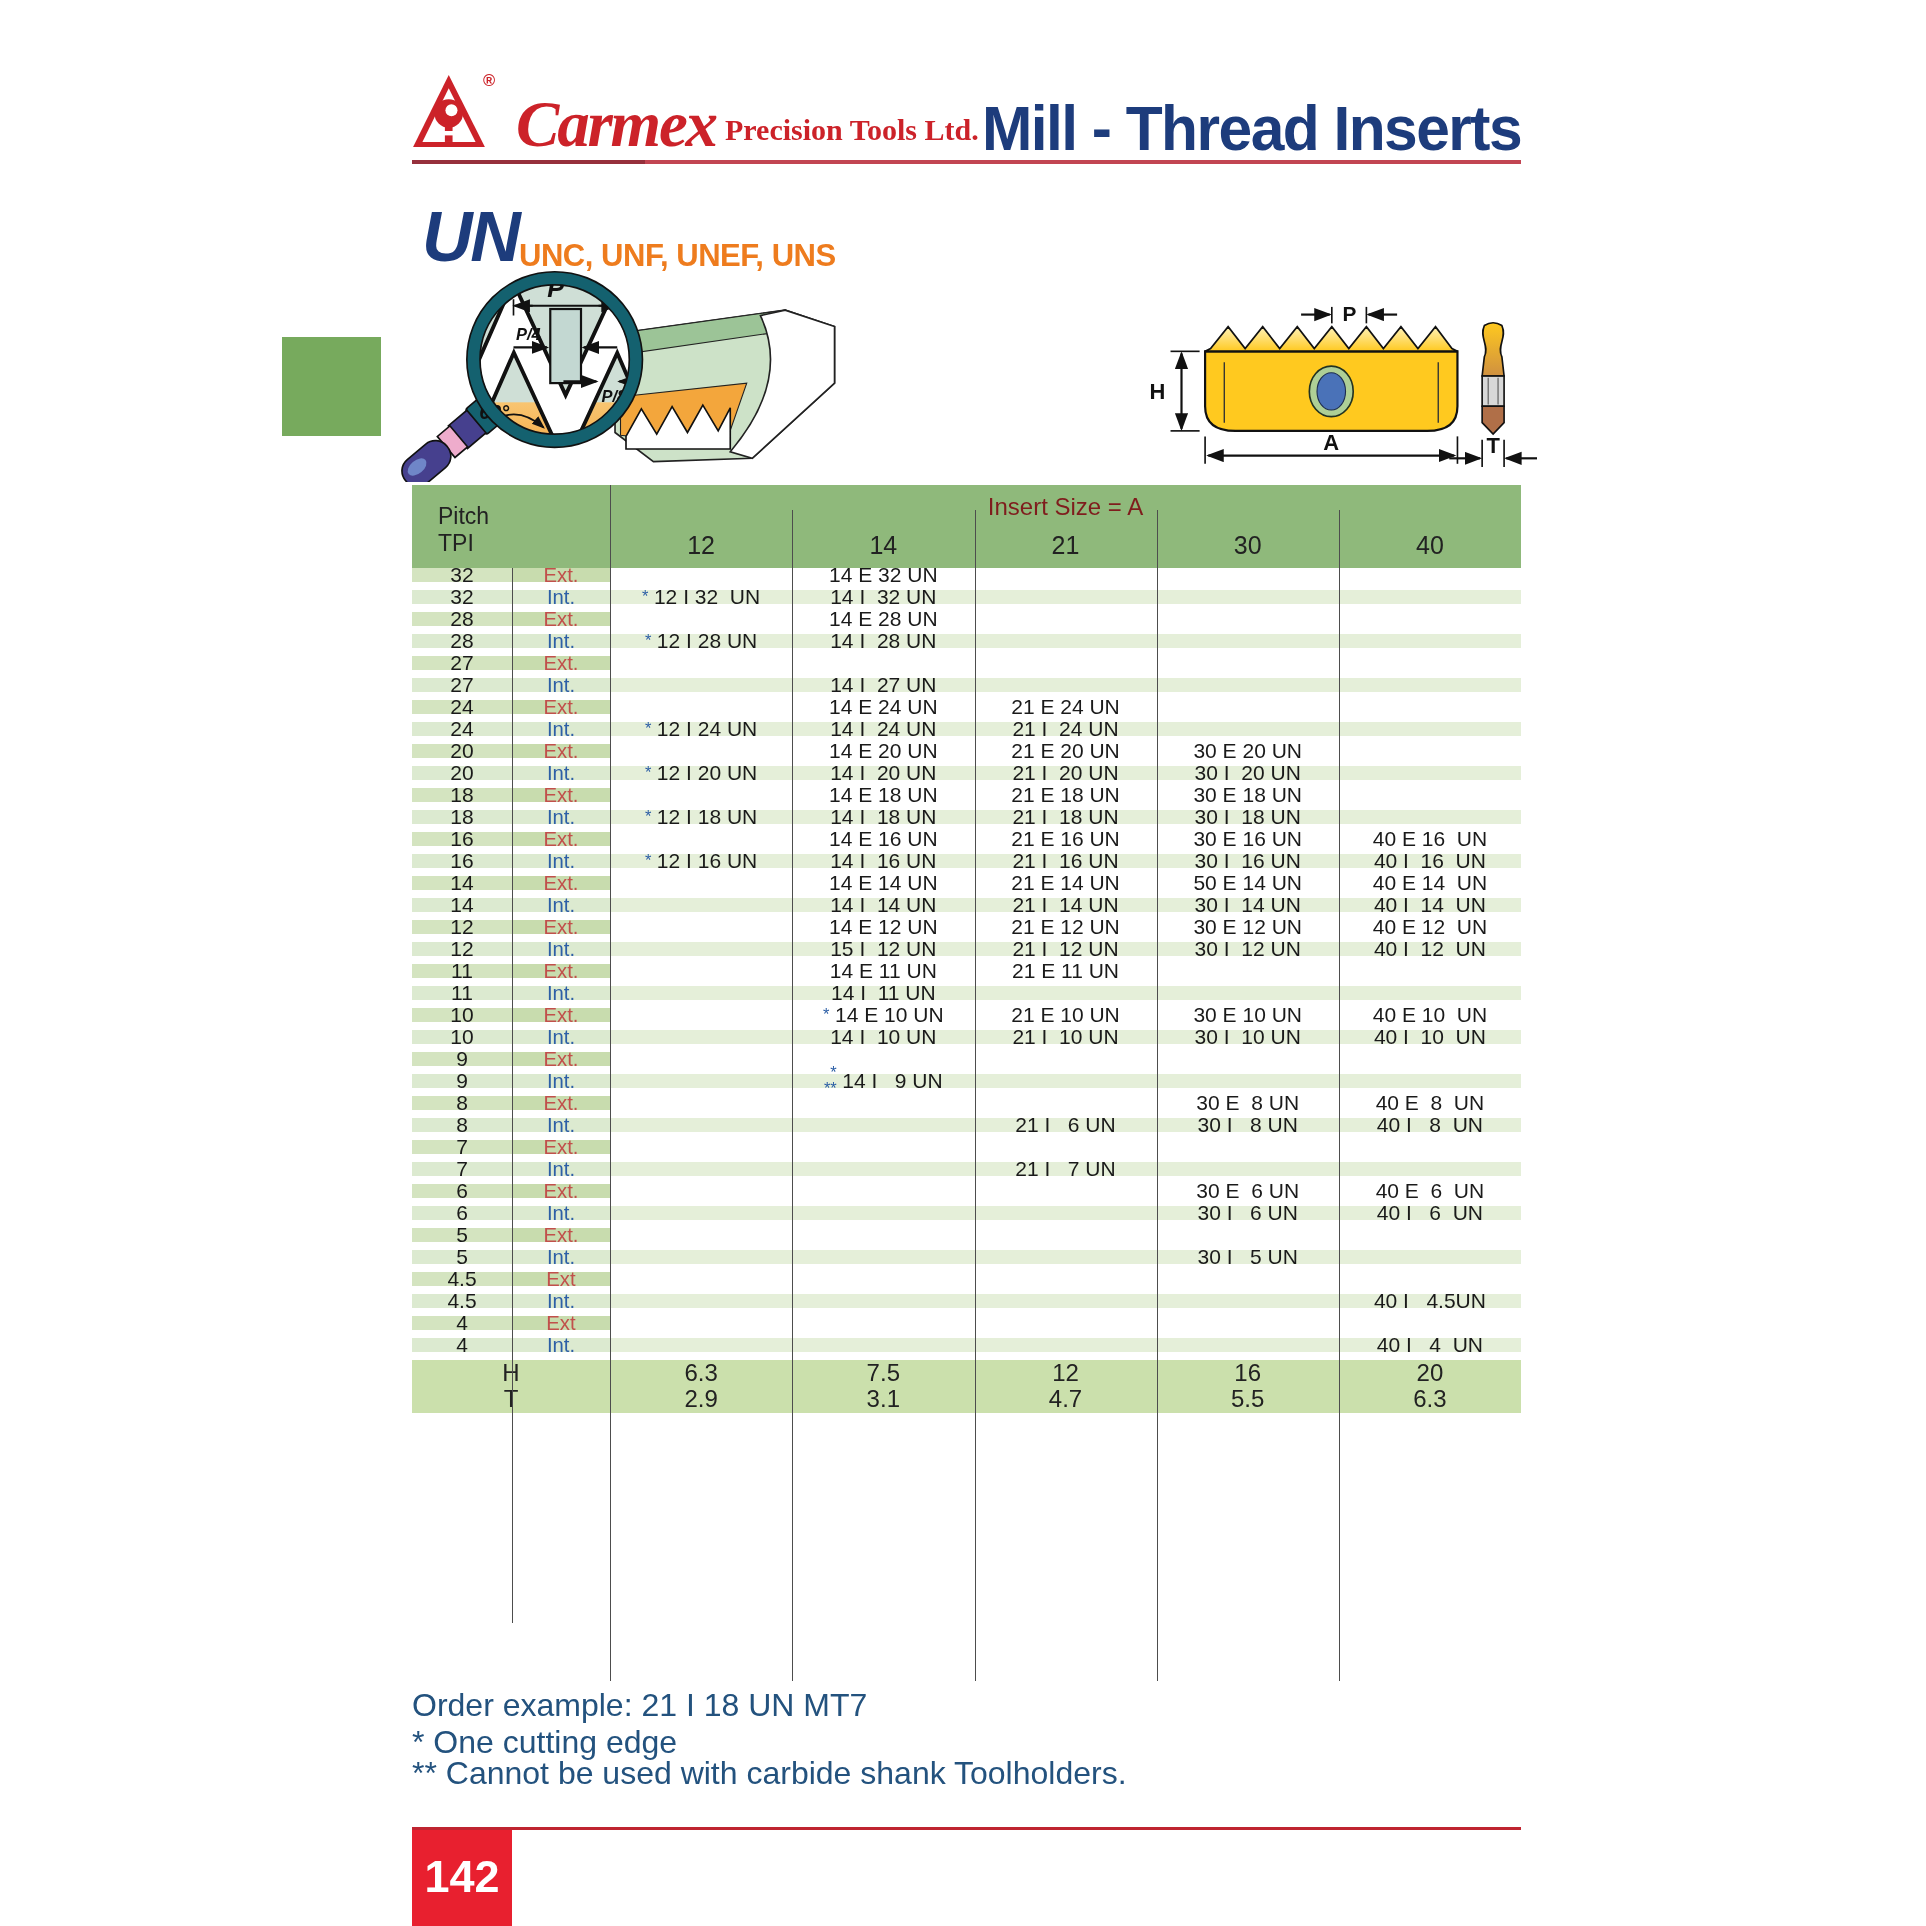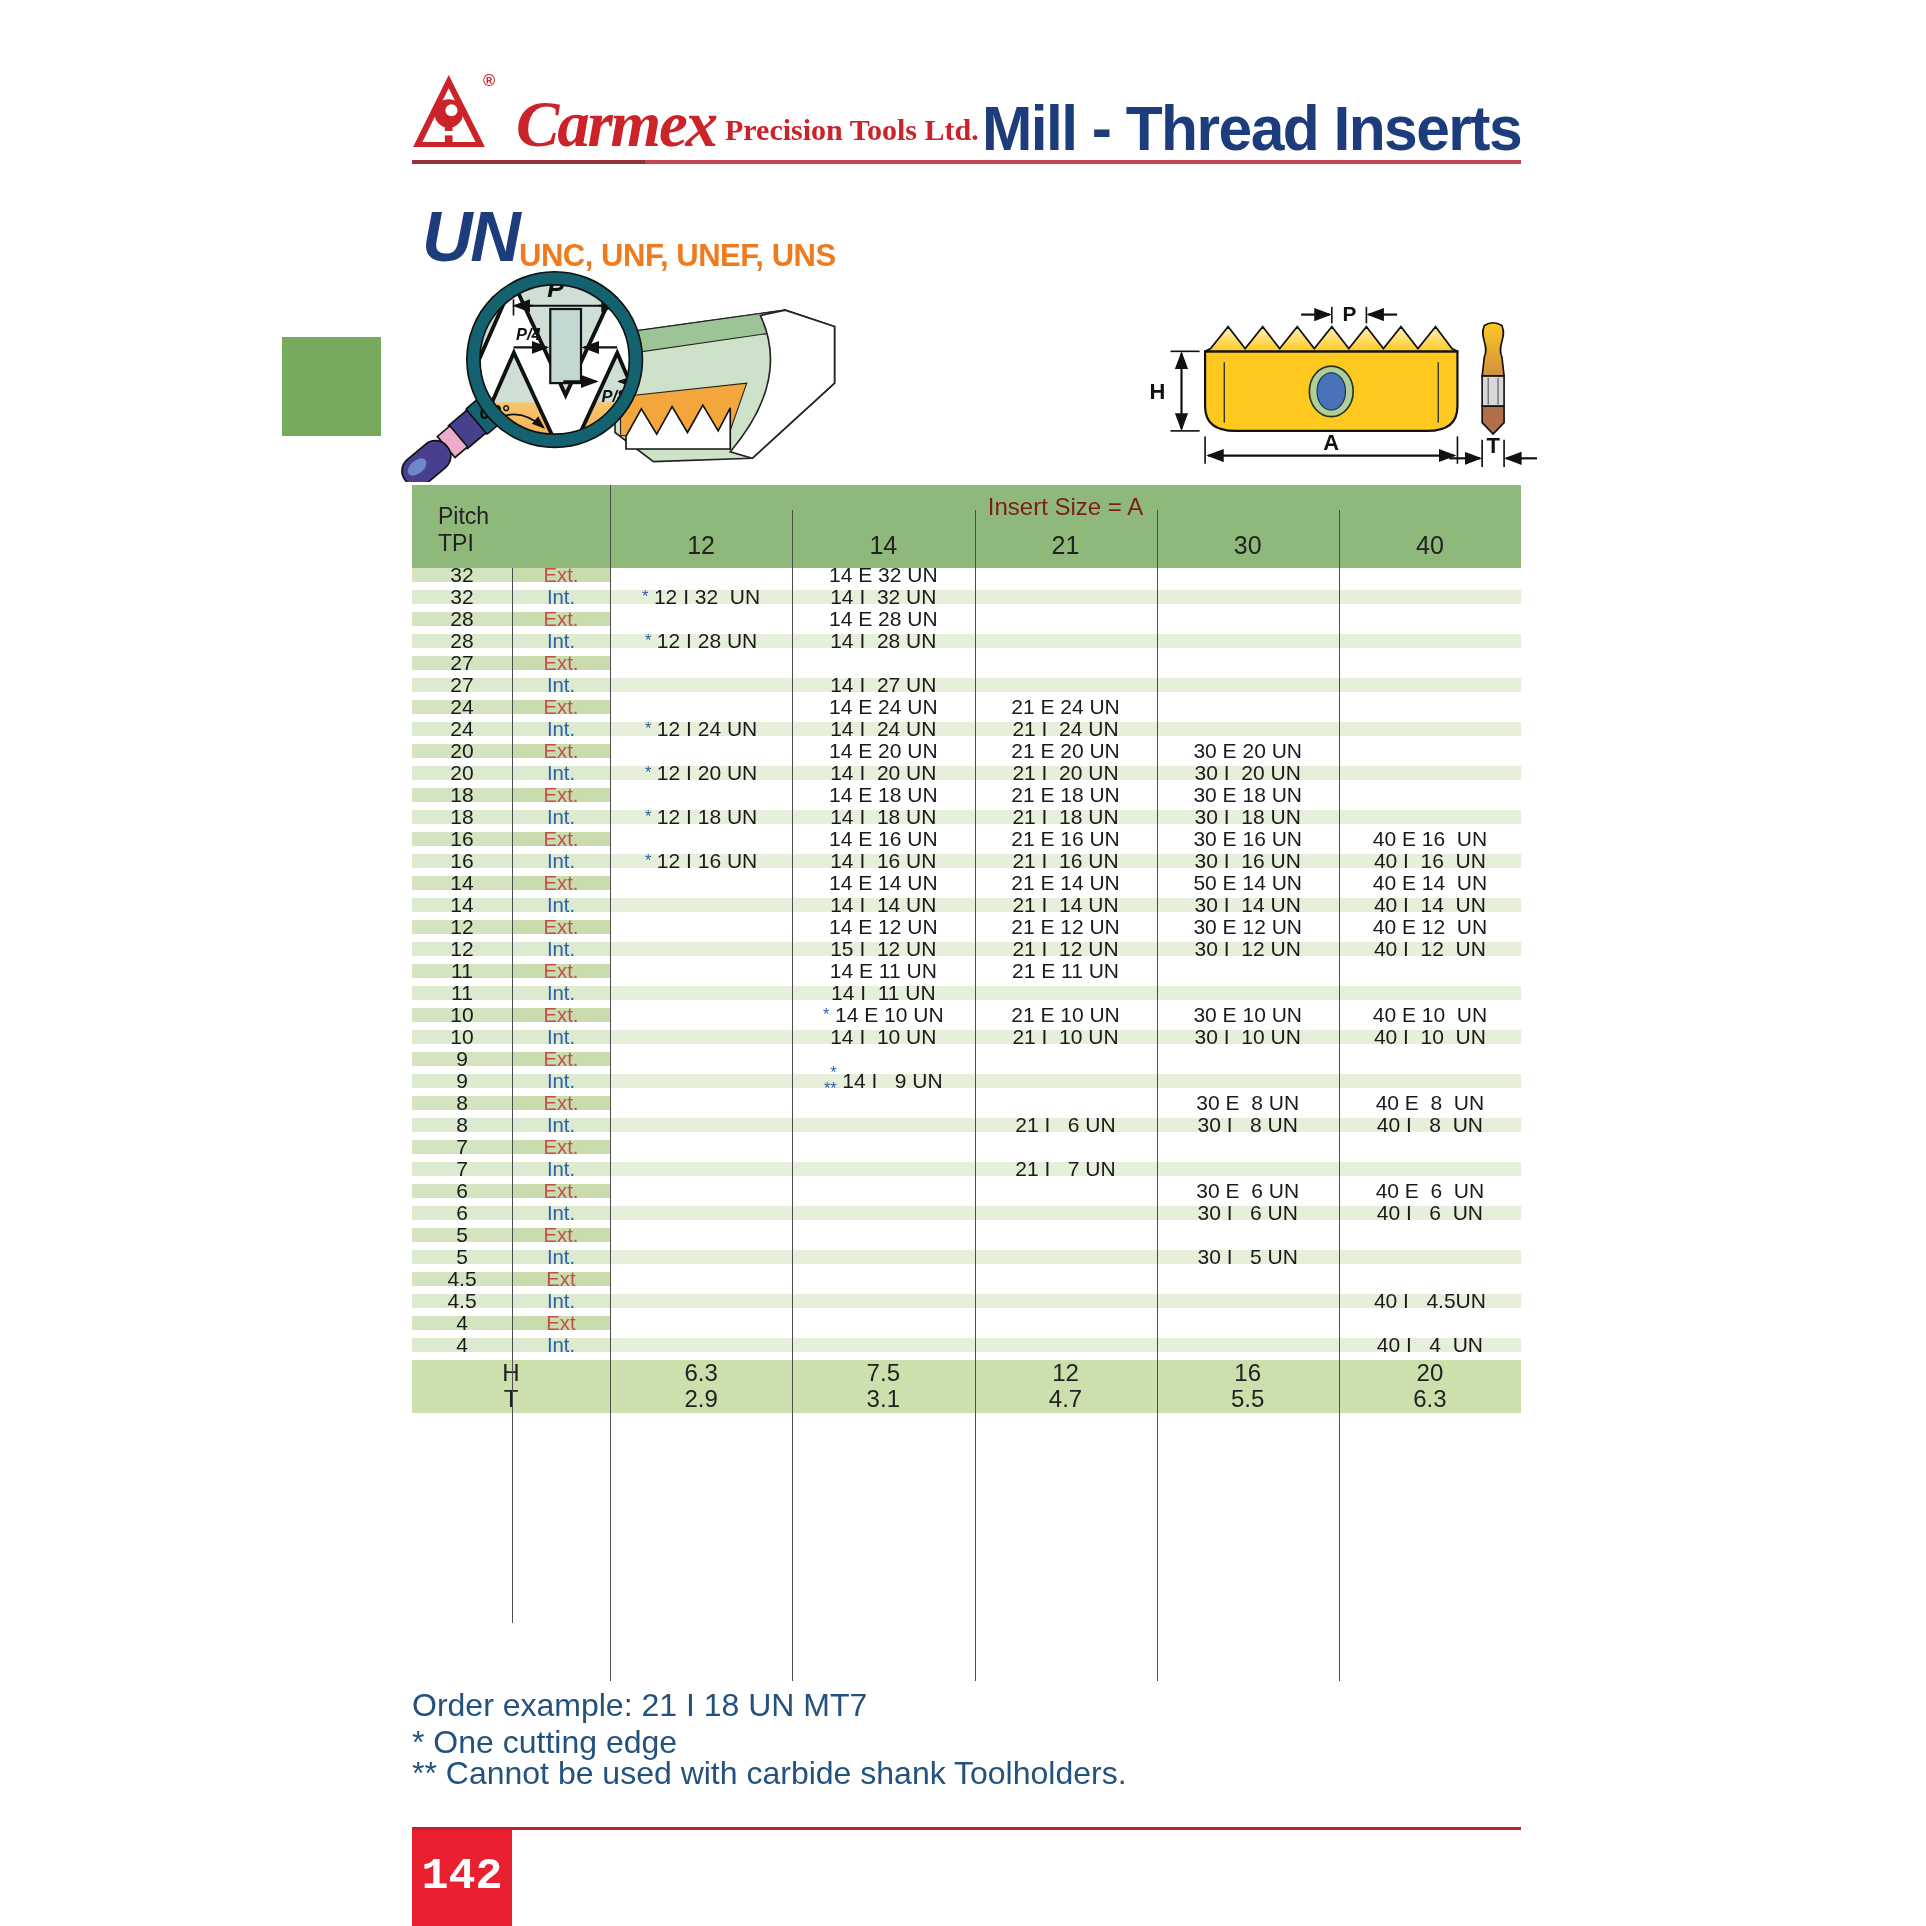--- a/index.html
+++ b/index.html
@@ -55,21 +55,21 @@
 
   .vdiv{position:absolute;width:1.1px;background:#4d4d4d;}
 
   
   .note{color:#23527e;font-size:32px;}
   #note-order{left:412px;top:1687px;}
   #note-1{left:412px;top:1724px;}
   #note-2{left:412px;top:1755px;}
   #bottom-rule{left:412px;top:1827px;width:1109px;height:2.7px;background:#bf2430;}
   #page-box{left:412px;top:1830px;width:100px;height:96px;background:#e8202f;}
-  #page-num{width:100%;text-align:center;margin-top:21px;font-size:45px;font-weight:bold;color:#ffffff;font-family:Liberation Mono, monospace;}
+  #page-num{width:100%;text-align:center;margin-top:21px;font-size:45px;font-weight:bold;color:#ffffff;}
 </style>
 </head>
 <body>
 
 <div id="canvas">
 
   <svg class="abs" style="left:412px;top:74px" width="74" height="74" viewBox="0 0 135 135">
     <polygon points="67,2 133,133 2,133" fill="#cc2229"></polygon>
     <polygon points="67,26 116,124 19,124" fill="#ffffff"></polygon>
     <circle cx="67" cy="72" r="26" fill="#cc2229"></circle>

